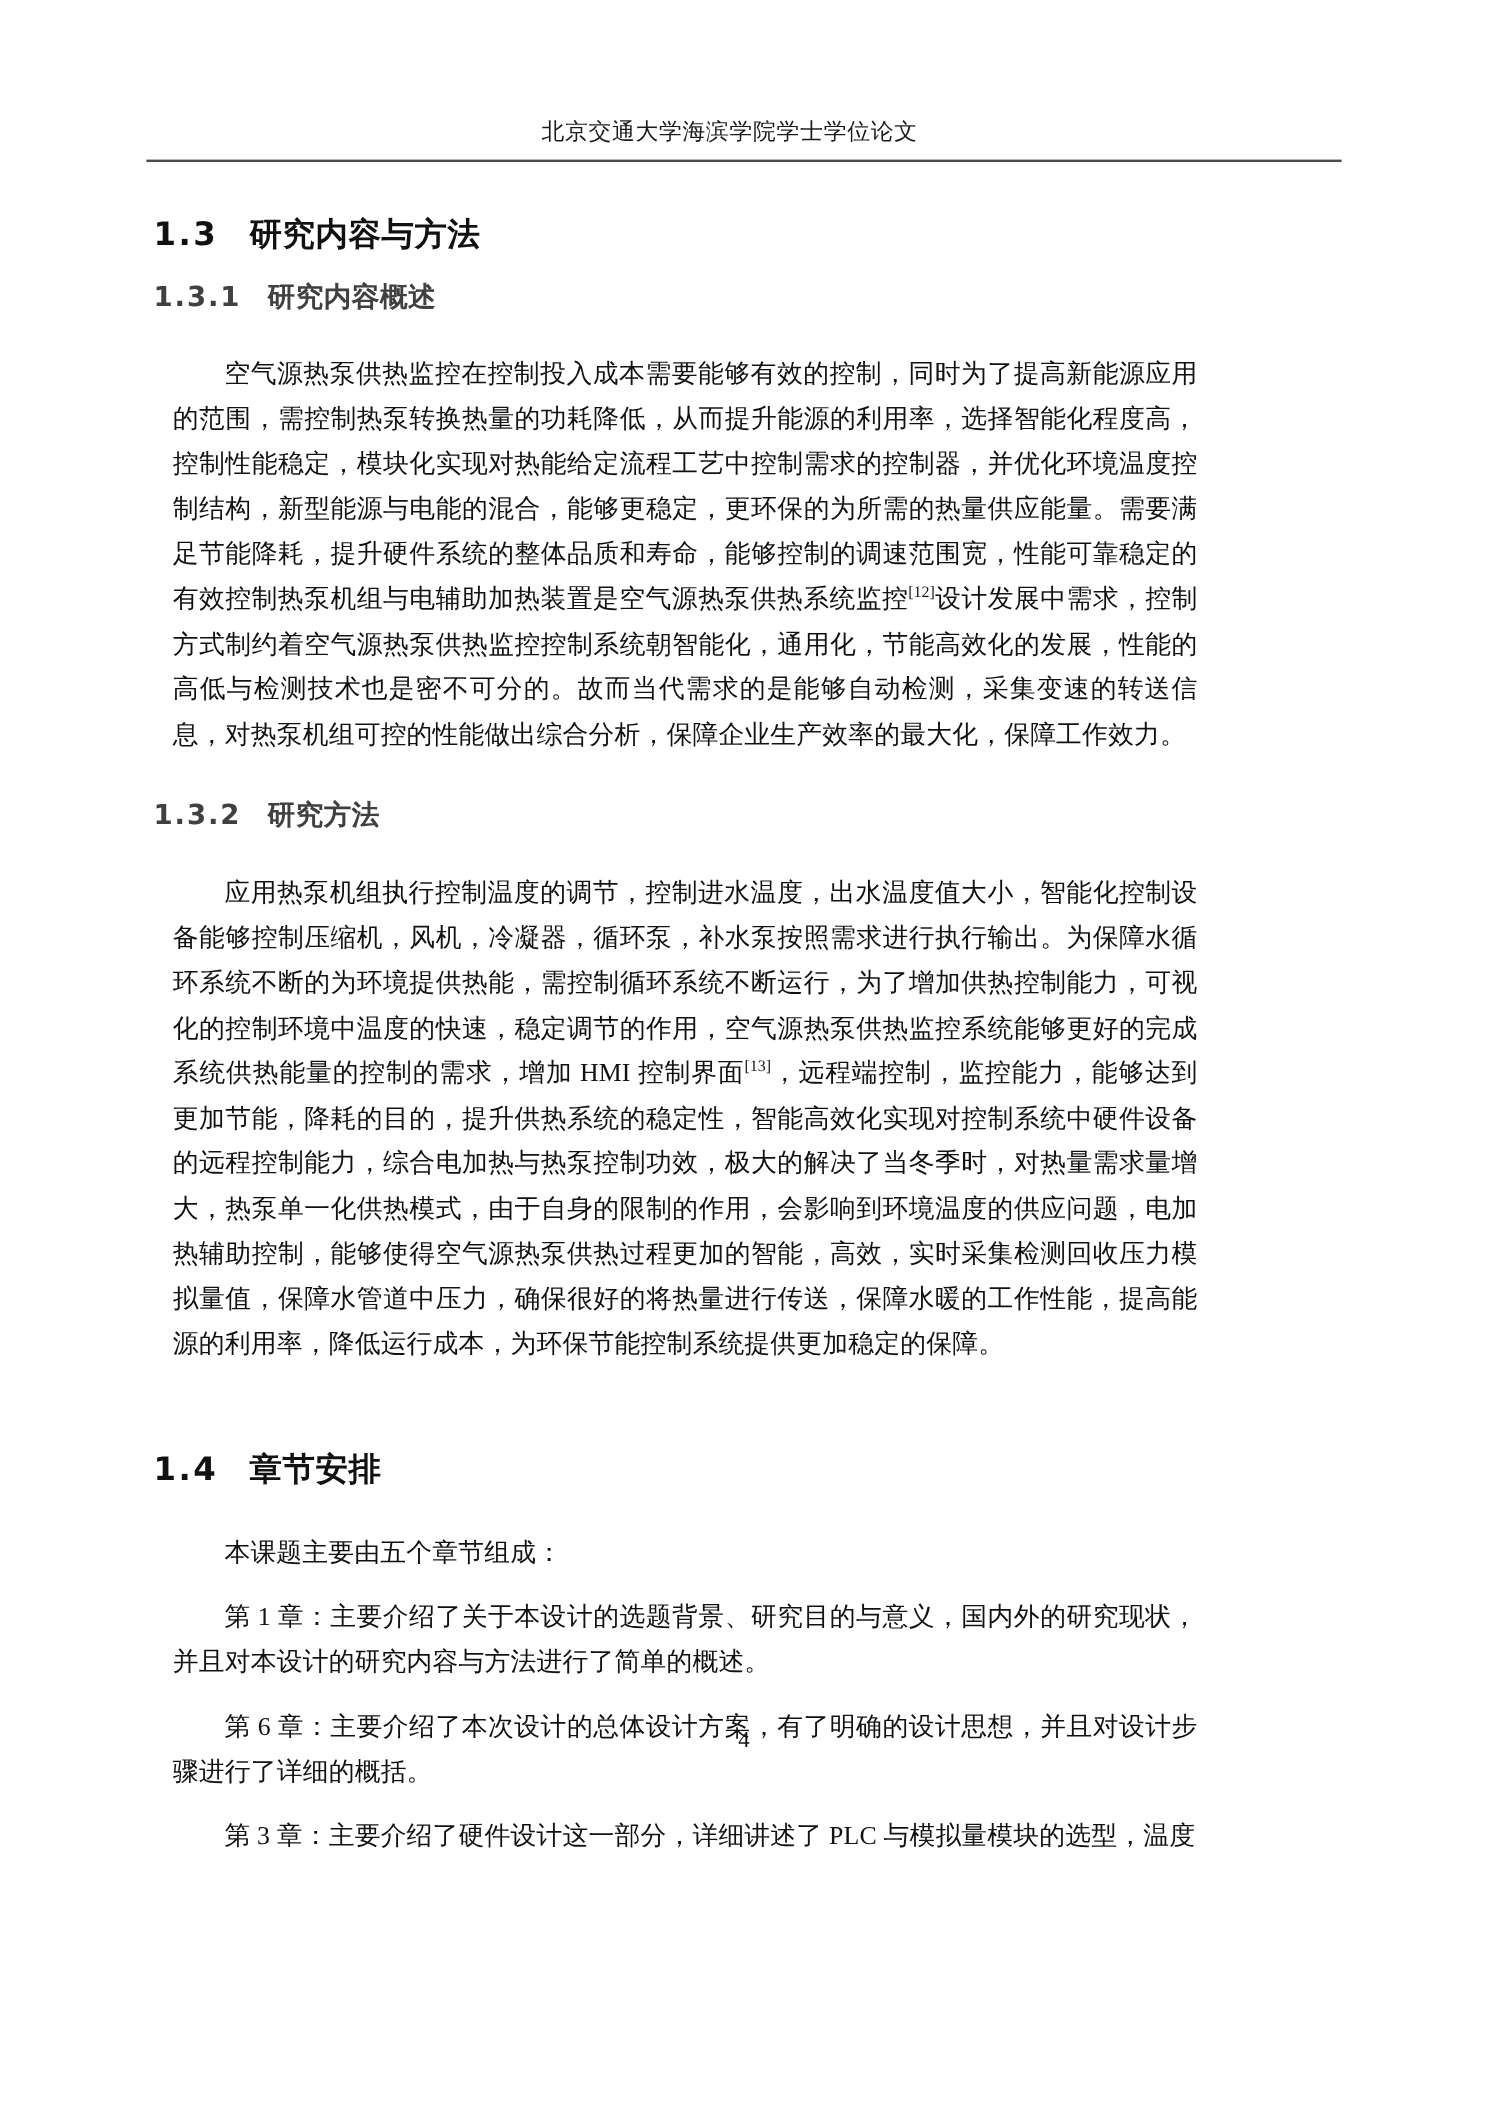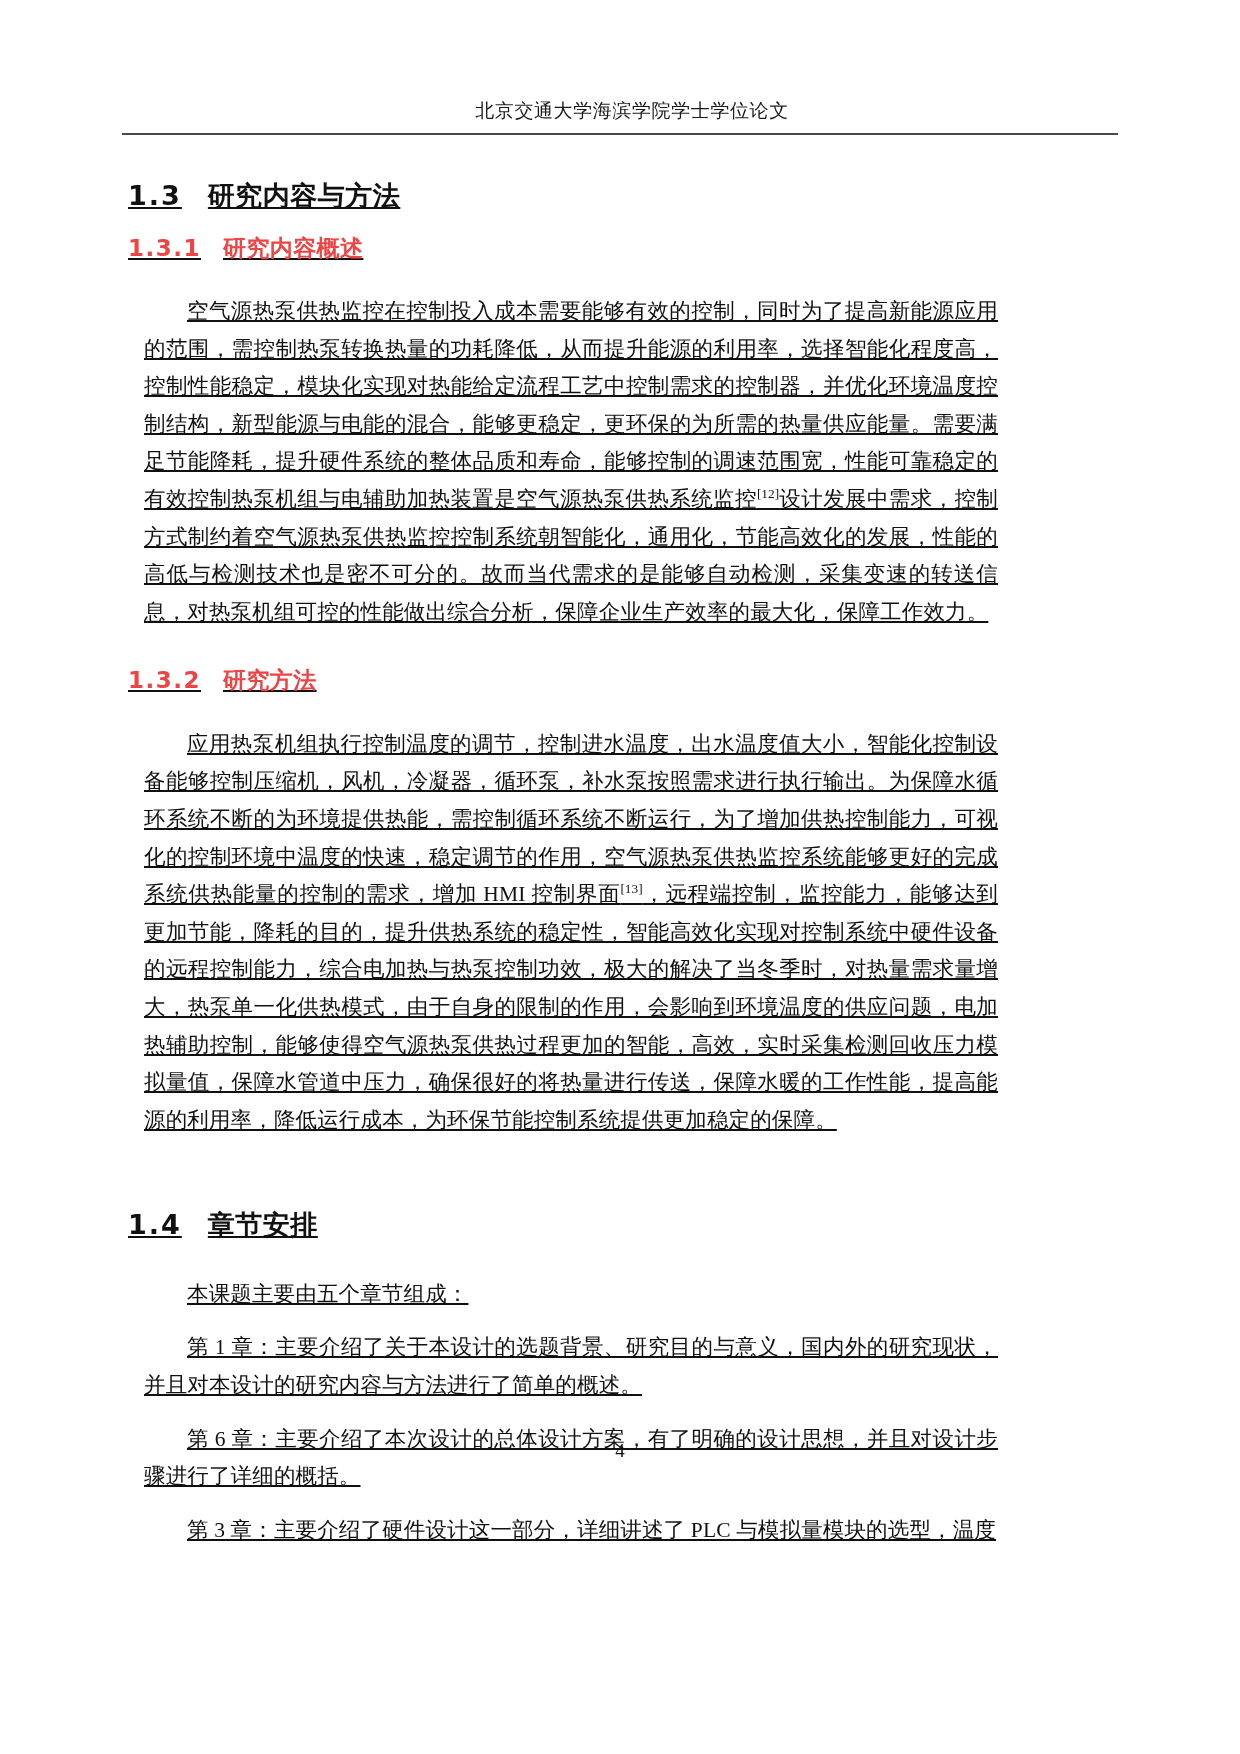--- a/index.html
+++ b/index.html
@@ -20,21 +20,21 @@
     position: absolute;
     left: 0; top: 0;
     width: 1240px;
     height: 1754px;
     box-sizing: border-box;
   }
 
   
   .page-header {
     position: absolute;
-    left: 134px;
+    left: 110px;
     top: 100px;
     width: 996px;
     text-align: center;
   }
   .page-header .header-text {
     font-family: "Liberation Serif", "DejaVu Serif", serif;
     font-size: 19px;
     letter-spacing: 0.6px;
     color: #1a1a1a;
     display: block;
@@ -48,21 +48,20 @@
     height: 2px;
     background: #4a4a4a;
   }
 
   
   .content {
     position: absolute;
     left: 128px;
     top: 160px;
     width: 886px;
-    text-decoration: underline;
   }
 
   h2.sec-h2 {
     font-family: "DejaVu Sans", "Liberation Sans", sans-serif;
     font-size: 27px;
     font-weight: 600;
     margin: 0;
     padding: 0;
     color: #111;
     letter-spacing: 0.5px;
@@ -75,21 +74,21 @@
     display: inline-block;
     width: 26px;
   }
 
   h3.sec-h3 {
     font-family: "DejaVu Sans", "Liberation Sans", sans-serif;
     font-size: 23px;
     font-weight: 600;
     margin: 0;
     padding: 0;
-    color: #ef4444;
+    color: #404040;
     letter-spacing: 0.4px;
     line-height: 1.5;
   }
   h3.sec-h3 .num {
     letter-spacing: 1.5px;
   }
   h3.sec-h3 .gap {
     display: inline-block;
     width: 22px;
   }

